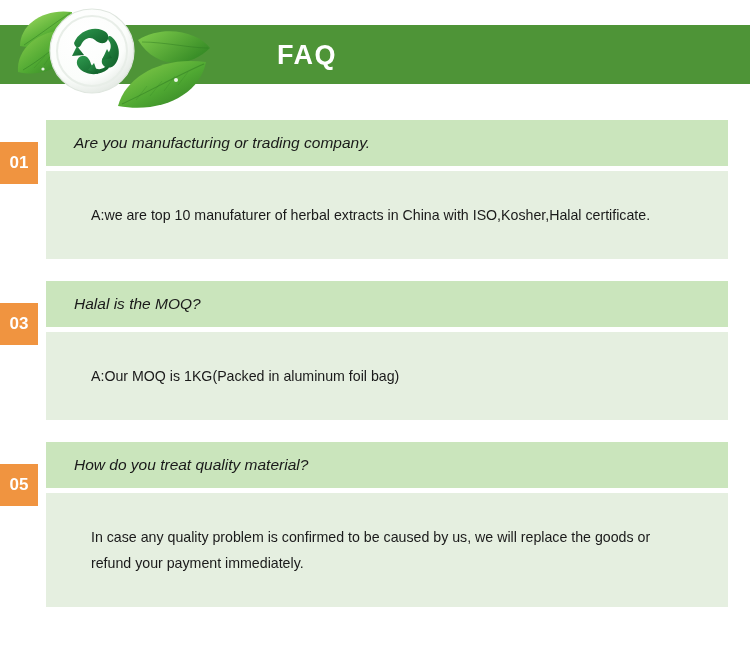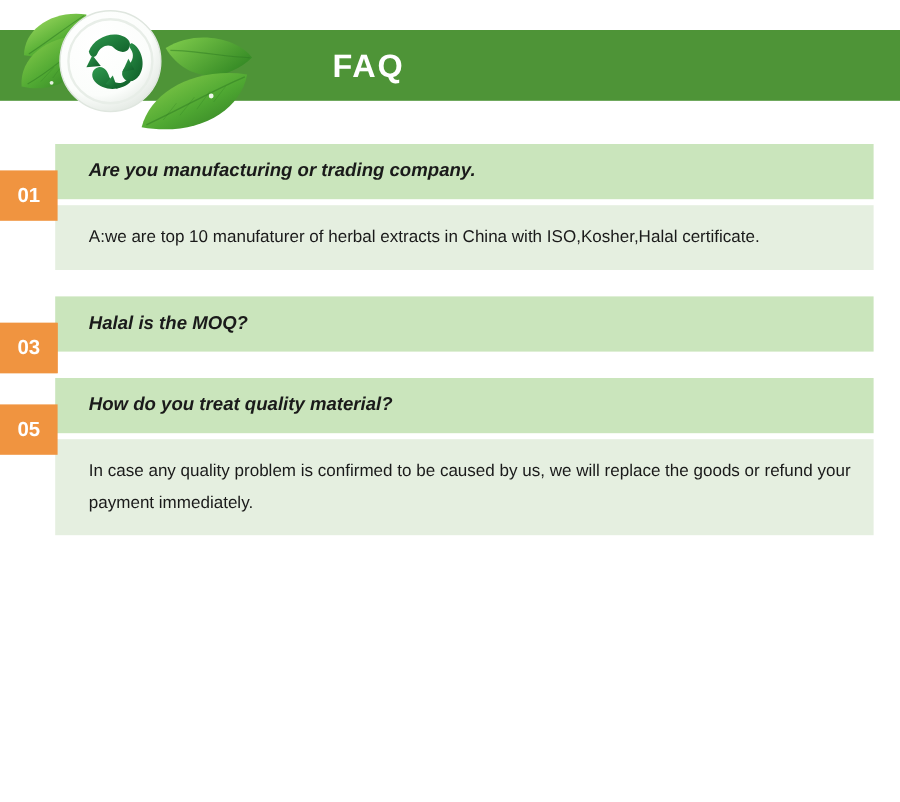--- a/index.html
+++ b/index.html
@@ -60,55 +60,55 @@
     width: 750px;
   }
   .faq-item {
     position: relative;
     margin-bottom: 22px;
   }
   .faq-badge {
     position: absolute;
     left: 0;
     top: 22px;
-    width: 48px;
+    width: 38px;
     height: 42px;
     background: #F09440;
     color: #ffffff;
     font-size: 17px;
     font-weight: bold;
     display: flex;
     align-items: center;
     justify-content: center;
     box-sizing: border-box;
     z-index: 2;
   }
   .faq-body {
     margin-left: 46px;
     margin-right: 22px;
   }
   .faq-question {
     background: #CAE5BC;
     padding: 12px 0 12px 28px;
     font-size: 15.5px;
-    font-weight: bold;
+    font-weight: normal;
     font-style: italic;
     color: #1a1a1a;
     line-height: 22px;
   }
   .faq-answer {
     background: #E5EFE0;
     margin-top: 5px;
     padding: 14px 18px 14px 28px;
     font-size: 14.2px;
     color: #1a1a1a;
     line-height: 26px;
   }
   .faq-answer p {
-    margin: 0;
+    margin: 17px;
   }
 </style>
 </head>
 <body>
 
 <div class="header">
   <div class="header-bar"></div>
 
   <div class="logo">
     <svg width="210" height="110" viewBox="0 0 210 110" xmlns="http://www.w3.org/2000/svg">
@@ -201,20 +201,23 @@
   <div class="faq-item">
     <div class="faq-badge">02</div>
     <div class="faq-body">
     </div>
   </div>
 
   <div class="faq-item">
     <div class="faq-badge">03</div>
     <div class="faq-body">
       <div class="faq-question">Halal is the MOQ?</div>
+      <div class="faq-answer">
+        <p>A:Our MOQ is 1KG(Packed in aluminum foil bag)</p>
+      </div>
     </div>
   </div>
 
   <div class="faq-item">
     <div class="faq-badge">05</div>
     <div class="faq-body">
       <div class="faq-question">How do you treat quality material?</div>
       <div class="faq-answer">
         <p>In case any quality problem is confirmed to be caused by us, we will replace the goods or refund your payment immediately.</p>
       </div>

